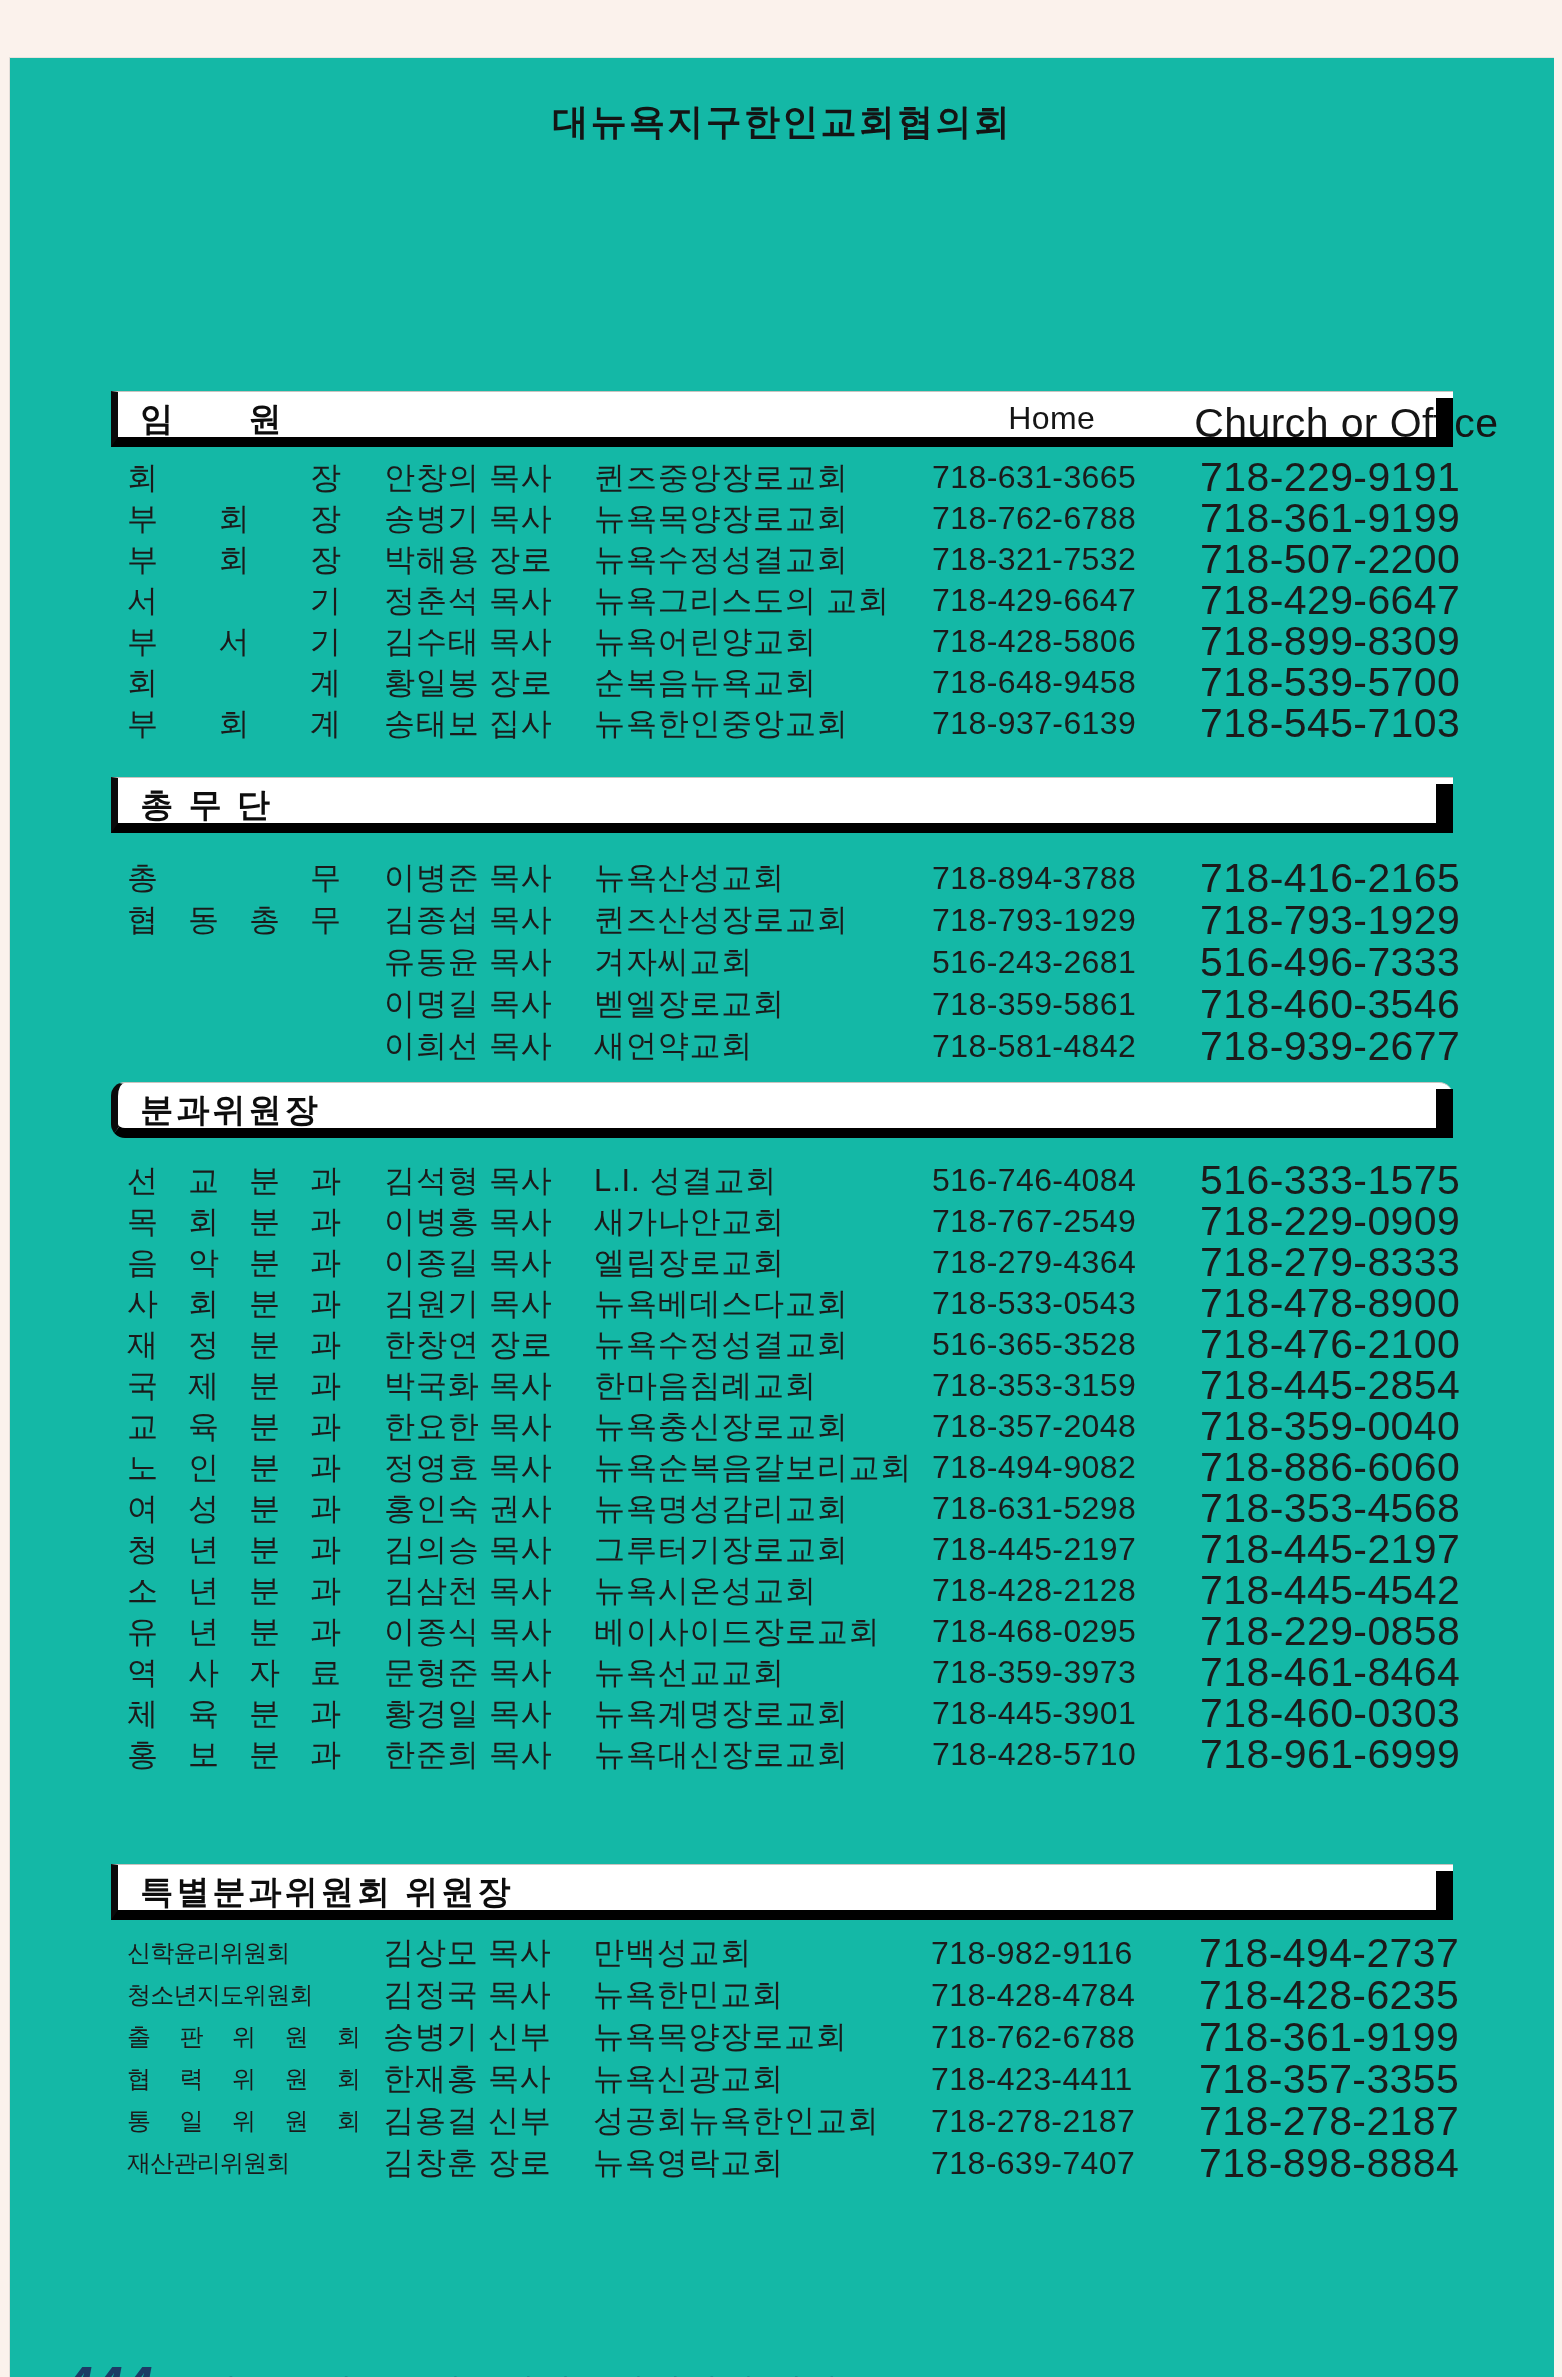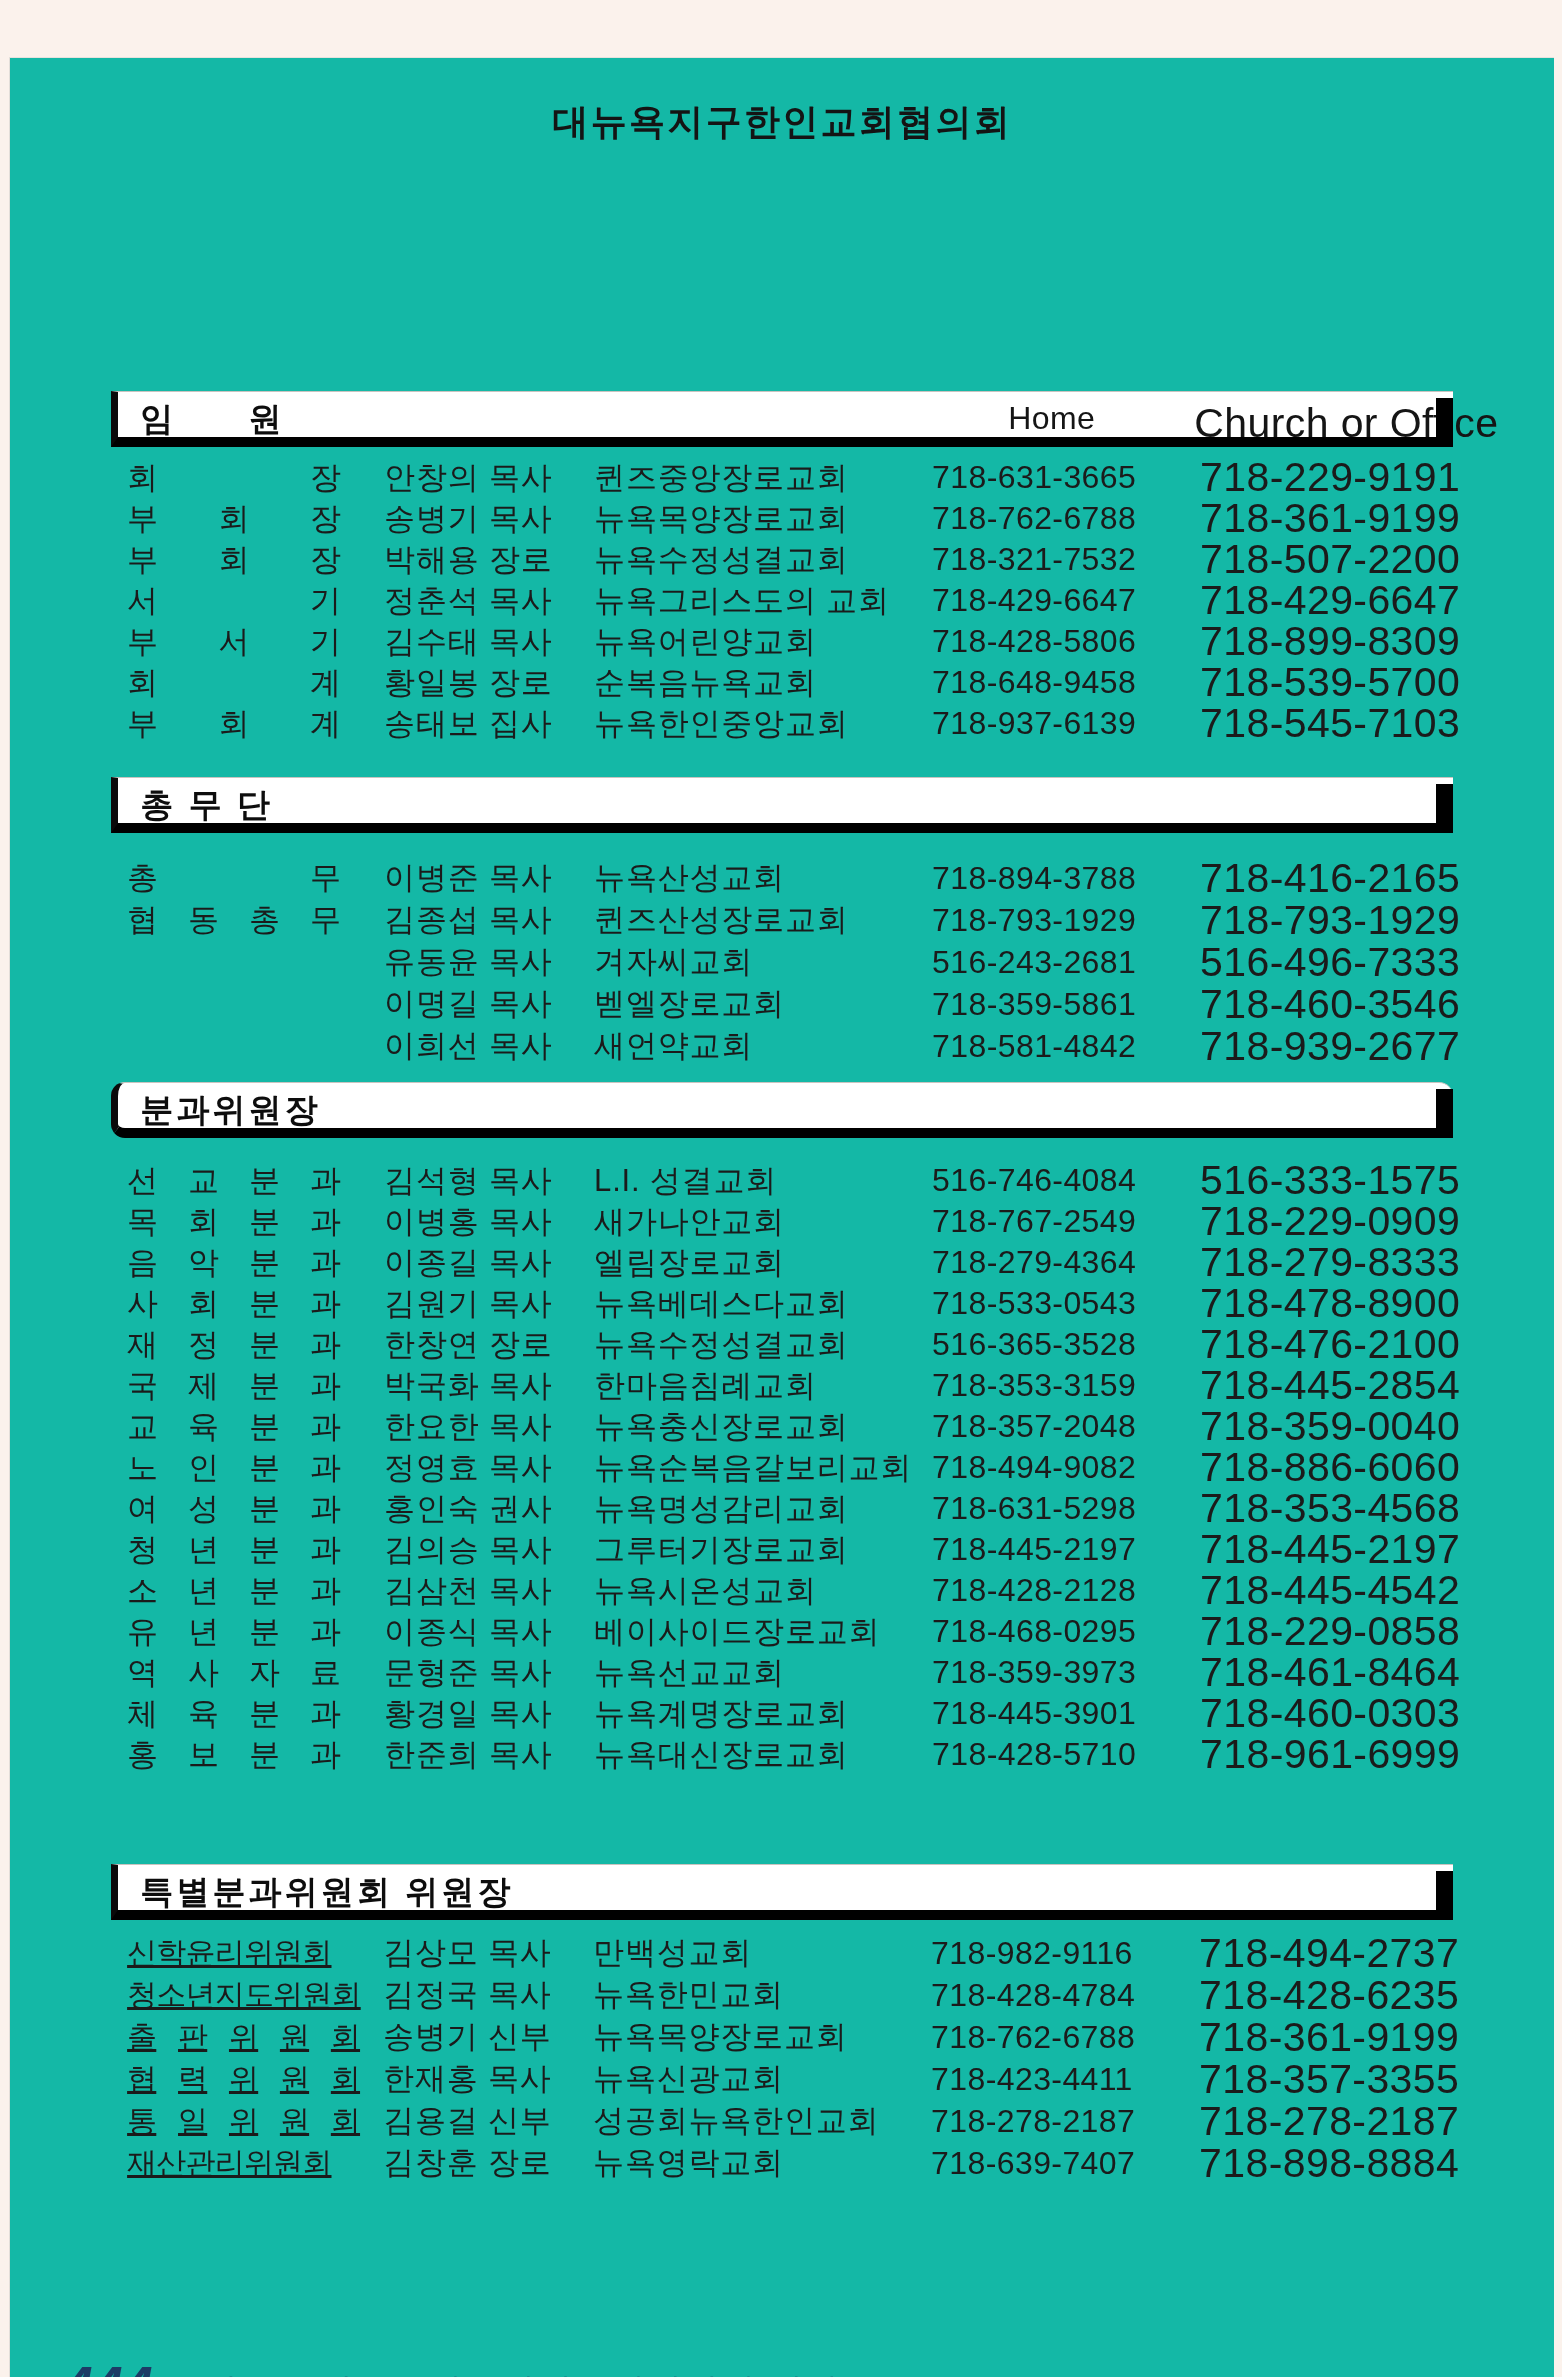--- a/index.html
+++ b/index.html
@@ -60,21 +60,21 @@
   .role.spread{display:flex;justify-content:space-between;}
   .role i{font-style:normal;}
   .name{width:210px;margin-left:43px;font-size:31px;letter-spacing:0.8px;flex:none;}
   .church{width:338px;font-size:31px;letter-spacing:0.8px;flex:none;}
   .home{width:268px;font-size:32px;letter-spacing:0.4px;flex:none;}
   .office{font-size:41px;letter-spacing:0.4px;flex:none;}
   #rows-0 .row{height:41px;}
   #rows-1 .row{height:42px;}
   #rows-2 .row{height:41px;}
   #rows-3 .row{height:42px;}
-  #rows-3 .role{width:233px;font-size:30px;letter-spacing:-0.8px;text-decoration:underline;}
+  #rows-3 .role{width:233px;font-size:24px;letter-spacing:-0.8px;}
   #rows-3 .name{margin-left:23px;}
   
   .footer{
     position:absolute;left:54px;top:2298px;display:flex;align-items:baseline;
     color:#1d3a66;
   }
   .page-num{font-size:51px;font-weight:bold;font-style:italic;letter-spacing:1.6px;}
   .footer-text{font-size:35px;font-weight:400;margin-left:48px;letter-spacing:1.6px;}
 </style>
 </head>

